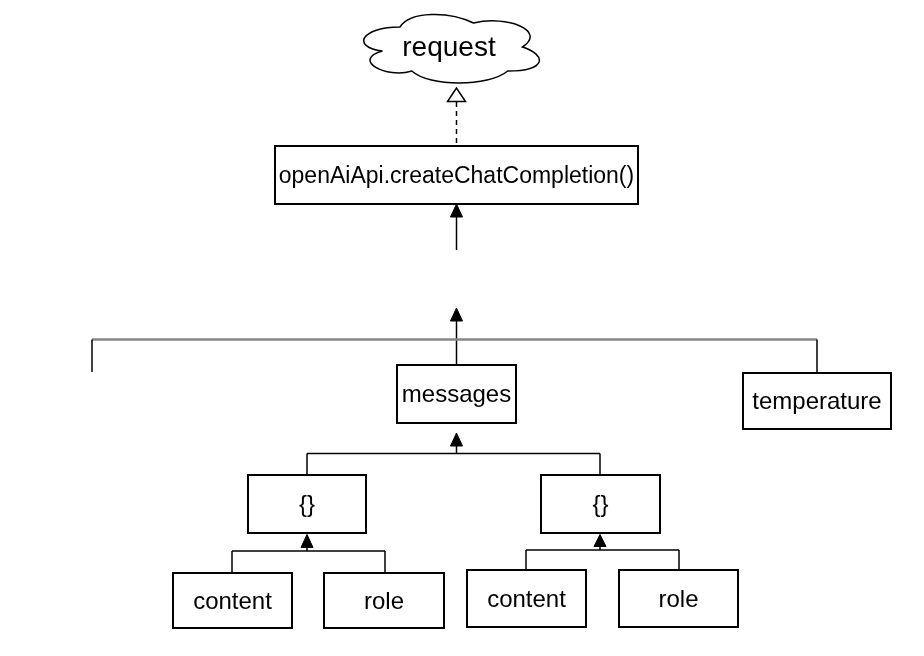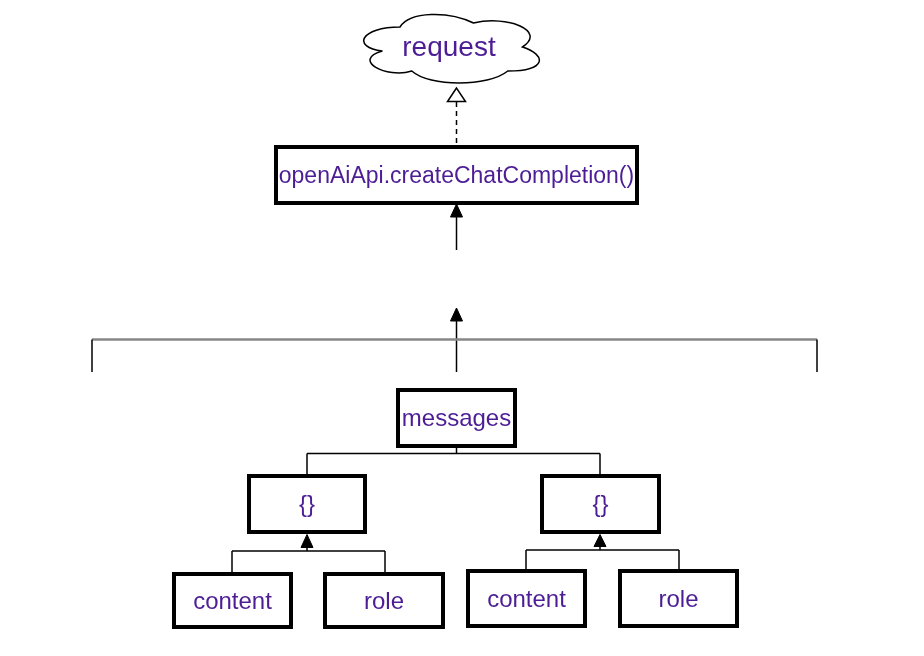--- a/index.html
+++ b/index.html
@@ -4,43 +4,43 @@
 <style>
   * { margin: 0; padding: 0; box-sizing: border-box; }
   html, body { background: #ffffff; }
   .diagram {
     position: relative;
     width: 924px;
     height: 656px;
     background: #ffffff;
     font-family: "Liberation Sans", sans-serif;
     overflow: hidden;
-    color: #4c1d95;
+    color: #000000;
   }
   .connector-layer { position: absolute; top: 0; left: 0; }
 
   .node {
     position: absolute;
     display: flex;
     align-items: center;
     justify-content: center;
     background: #ffffff;
-    border: 4px solid #000000;
+    border: 2px solid #000000;
     font-size: 24px;
     line-height: 1;
     text-align: center;
     white-space: nowrap;
   }
   .node.cloud-label { border: none; background: transparent; font-size: 28px; }
 
   #n-cloud-label    { left: 351px; top: 7px;   width: 196px; height: 80px; }
   #n-api            { left: 274px; top: 145px; width: 365px; height: 60px; font-size: 23px; }
   #n-req-obj        { left: 286px; top: 250px; width: 340px; height: 59px; font-size: 23px; }
   #n-model          { left: 31px;  top: 372px; width: 122px; height: 59px; }
-  #n-messages       { left: 396px; top: 388px; width: 121px; height: 60px; }
+  #n-messages       { left: 396px; top: 364px; width: 121px; height: 60px; }
   #n-temperature    { left: 742px; top: 372px; width: 150px; height: 58px; }
   #n-obj-left       { left: 247px; top: 474px; width: 120px; height: 60px; }
   #n-obj-right      { left: 540px; top: 474px; width: 121px; height: 60px; }
   #n-content-left   { left: 172px; top: 572px; width: 121px; height: 57px; }
   #n-role-left      { left: 323px; top: 572px; width: 122px; height: 57px; }
   #n-content-right  { left: 466px; top: 569px; width: 121px; height: 59px; }
   #n-role-right     { left: 618px; top: 569px; width: 121px; height: 59px; }
 
   svg line, svg path { stroke: #000000; stroke-width: 1.5; fill: none; }
   svg path.cloud { fill: #ffffff; }
@@ -105,20 +105,21 @@
   </svg>
 
   <div class="node cloud-label" id="n-cloud-label">request</div>
 
   <div class="node" id="n-api">openAiApi.createChatCompletion()</div>
 
 
 
   <div class="node" id="n-messages">messages</div>
 
+  <div class="node" id="n-temperature">temperature</div>
 
   <div class="node" id="n-obj-left">{}</div>
 
   <div class="node" id="n-obj-right">{}</div>
 
   <div class="node" id="n-content-left">content</div>
 
   <div class="node" id="n-role-left">role</div>
 
   <div class="node" id="n-content-right">content</div>

